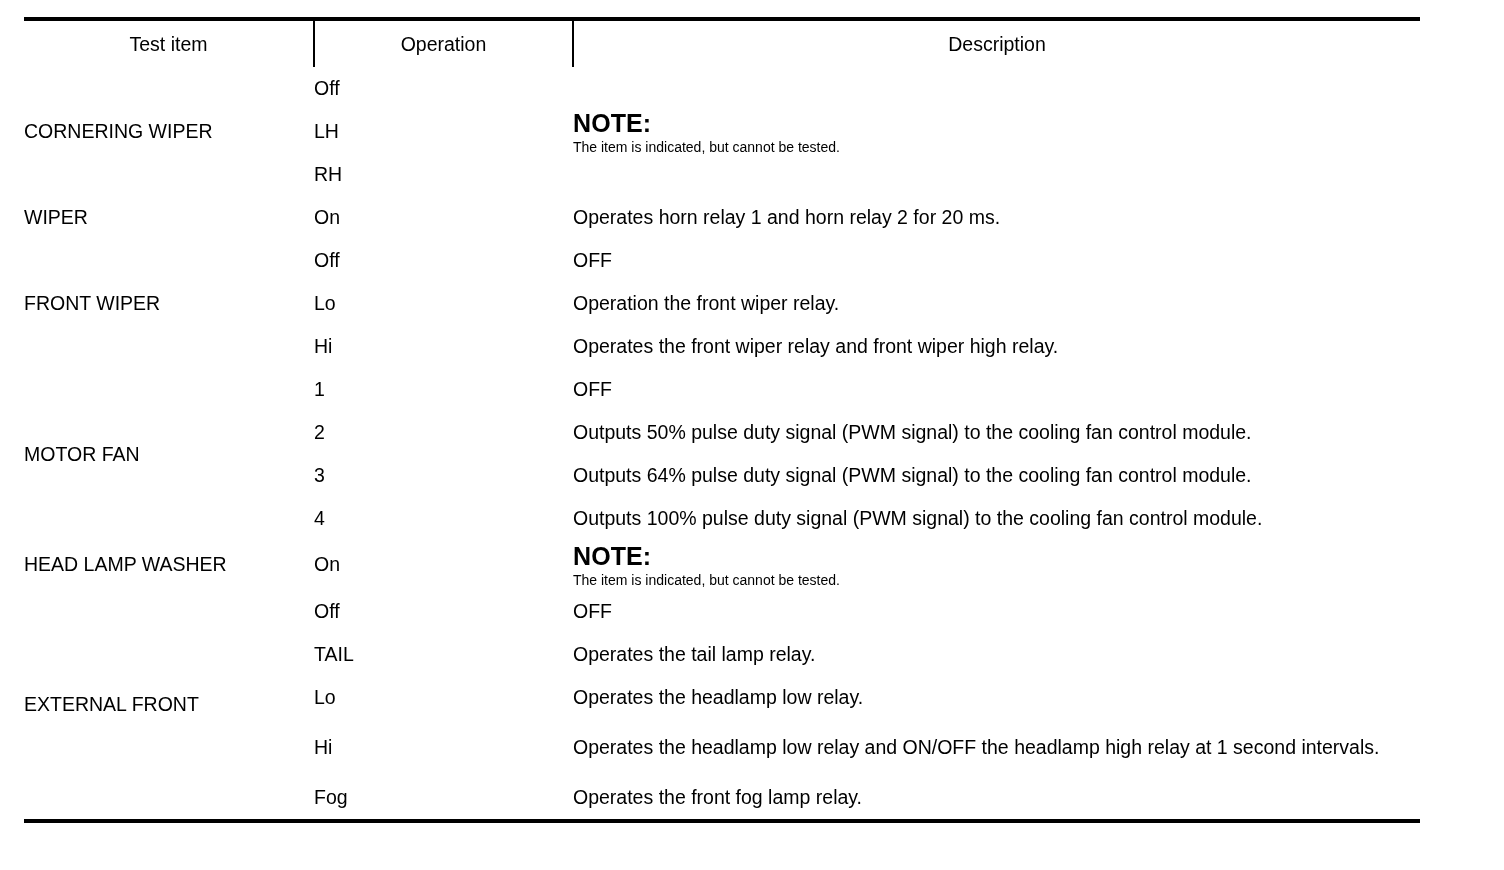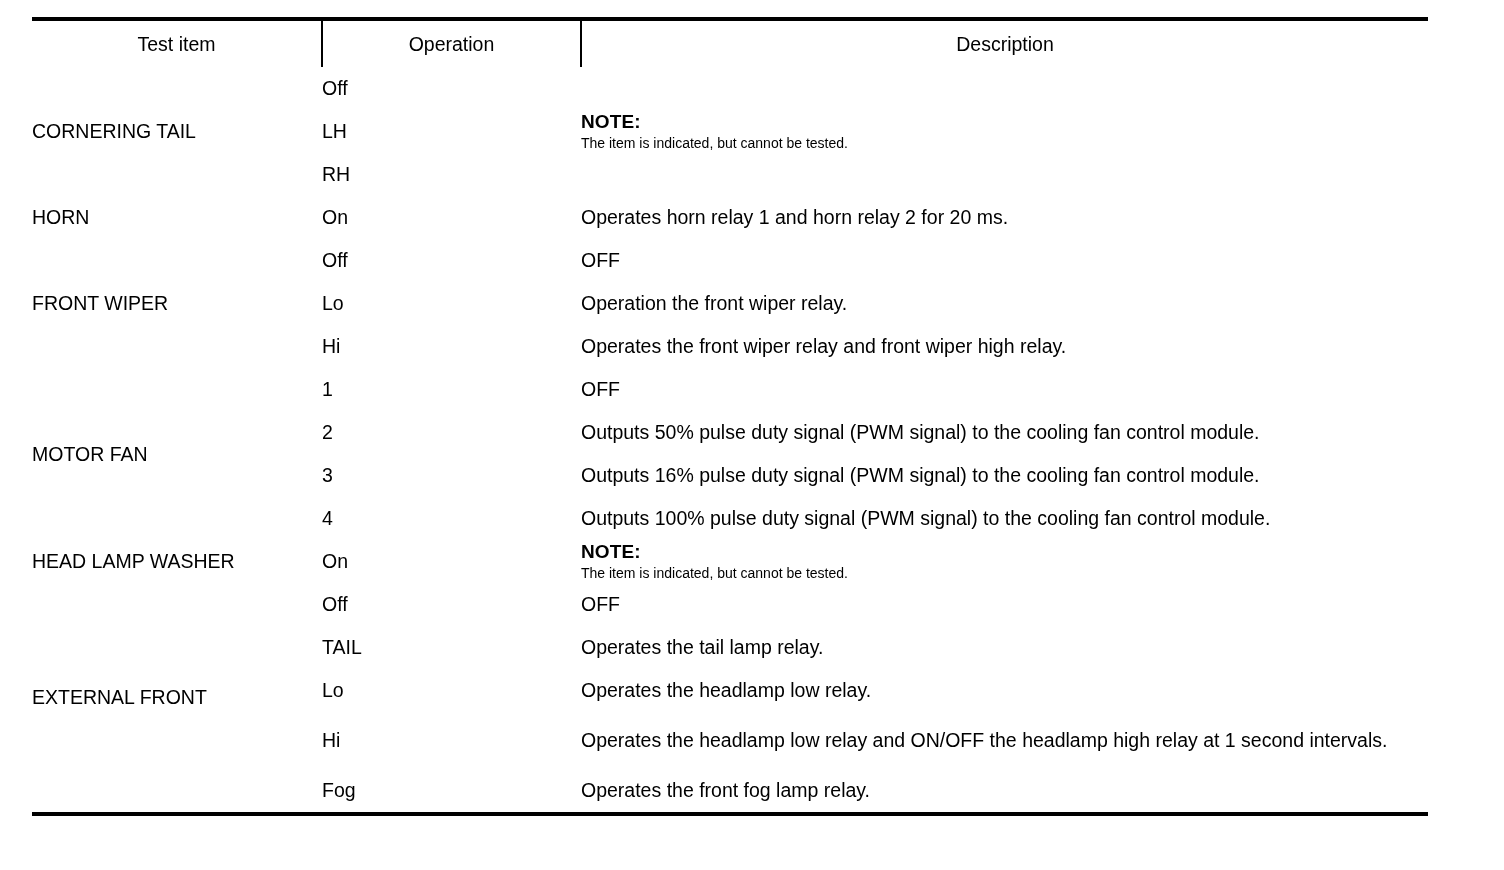--- a/index.html
+++ b/index.html
@@ -17,21 +17,21 @@
 
   .page {
     position: relative;
     width: 1504px;
     height: 870px;
     background: #ffffff;
   }
 
   .table-wrap {
     position: absolute;
-    left: 32px;
+    left: 24px;
     top: 17px;
     width: 1396px;
   }
 
   table.spec {
     border-collapse: collapse;
     table-layout: fixed;
     width: 1396px;
     border-top: 4px solid #000;
     border-bottom: 4px solid #000;
@@ -83,21 +83,21 @@
   }
 
   
   .rule-thin   { border-bottom: 2px solid #000; }
   .rule-group  { border-bottom: 2.5px solid #000; }
   .no-rule     { border-bottom: 0; }
 
   .note-title {
     font-weight: bold;
     display: block;
-    font-size: 19px;
+    font-size: 25px;
     letter-spacing: 0.1px;
   }
   .note-body {
     display: block;
     font-size: 14px;
   }
   .note-cell {
     padding-top: 2px;
     padding-bottom: 2px;
   }
@@ -120,36 +120,36 @@
       <thead>
         <tr>
           <th class="vsep">Test item</th>
           <th class="vsep">Operation</th>
           <th>Description</th>
         </tr>
       </thead>
       <tbody>
 
         <tr>
-          <td class="item rule-group" rowspan="3">CORNERING TAIL</td>
+          <td class="item rule-group" rowspan="3">CORNERING WIPER</td>
           <td class="op rule-thin">Off</td>
           <td class="desc note-cell rule-group" rowspan="3">
             <span class="note-title">NOTE:</span>
             <span class="note-body">The item is indicated, but cannot be tested.</span>
           </td>
         </tr>
         <tr>
           <td class="op rule-thin">LH</td>
         </tr>
         <tr>
           <td class="op rule-group">RH</td>
         </tr>
 
         <tr>
-          <td class="item rule-group">HORN</td>
+          <td class="item rule-group">WIPER</td>
           <td class="op rule-group">On</td>
           <td class="desc rule-group">Operates horn relay 1 and horn relay 2 for 20 ms.</td>
         </tr>
 
         <tr>
           <td class="item rule-group" rowspan="3">FRONT WIPER</td>
           <td class="op rule-thin">Off</td>
           <td class="desc rule-thin">OFF</td>
         </tr>
         <tr>
@@ -165,21 +165,21 @@
           <td class="item rule-group" rowspan="4">MOTOR FAN</td>
           <td class="op rule-thin">1</td>
           <td class="desc rule-thin">OFF</td>
         </tr>
         <tr>
           <td class="op rule-thin">2</td>
           <td class="desc rule-thin">Outputs 50% pulse duty signal (PWM signal) to the cooling fan control module.</td>
         </tr>
         <tr>
           <td class="op rule-thin">3</td>
-          <td class="desc rule-thin">Outputs 16% pulse duty signal (PWM signal) to the cooling fan control module.</td>
+          <td class="desc rule-thin">Outputs 64% pulse duty signal (PWM signal) to the cooling fan control module.</td>
         </tr>
         <tr>
           <td class="op rule-group">4</td>
           <td class="desc rule-group">Outputs 100% pulse duty signal (PWM signal) to the cooling fan control module.</td>
         </tr>
 
         <tr>
           <td class="item rule-group">HEAD LAMP WASHER</td>
           <td class="op rule-group">On</td>
           <td class="desc note-cell rule-group">

